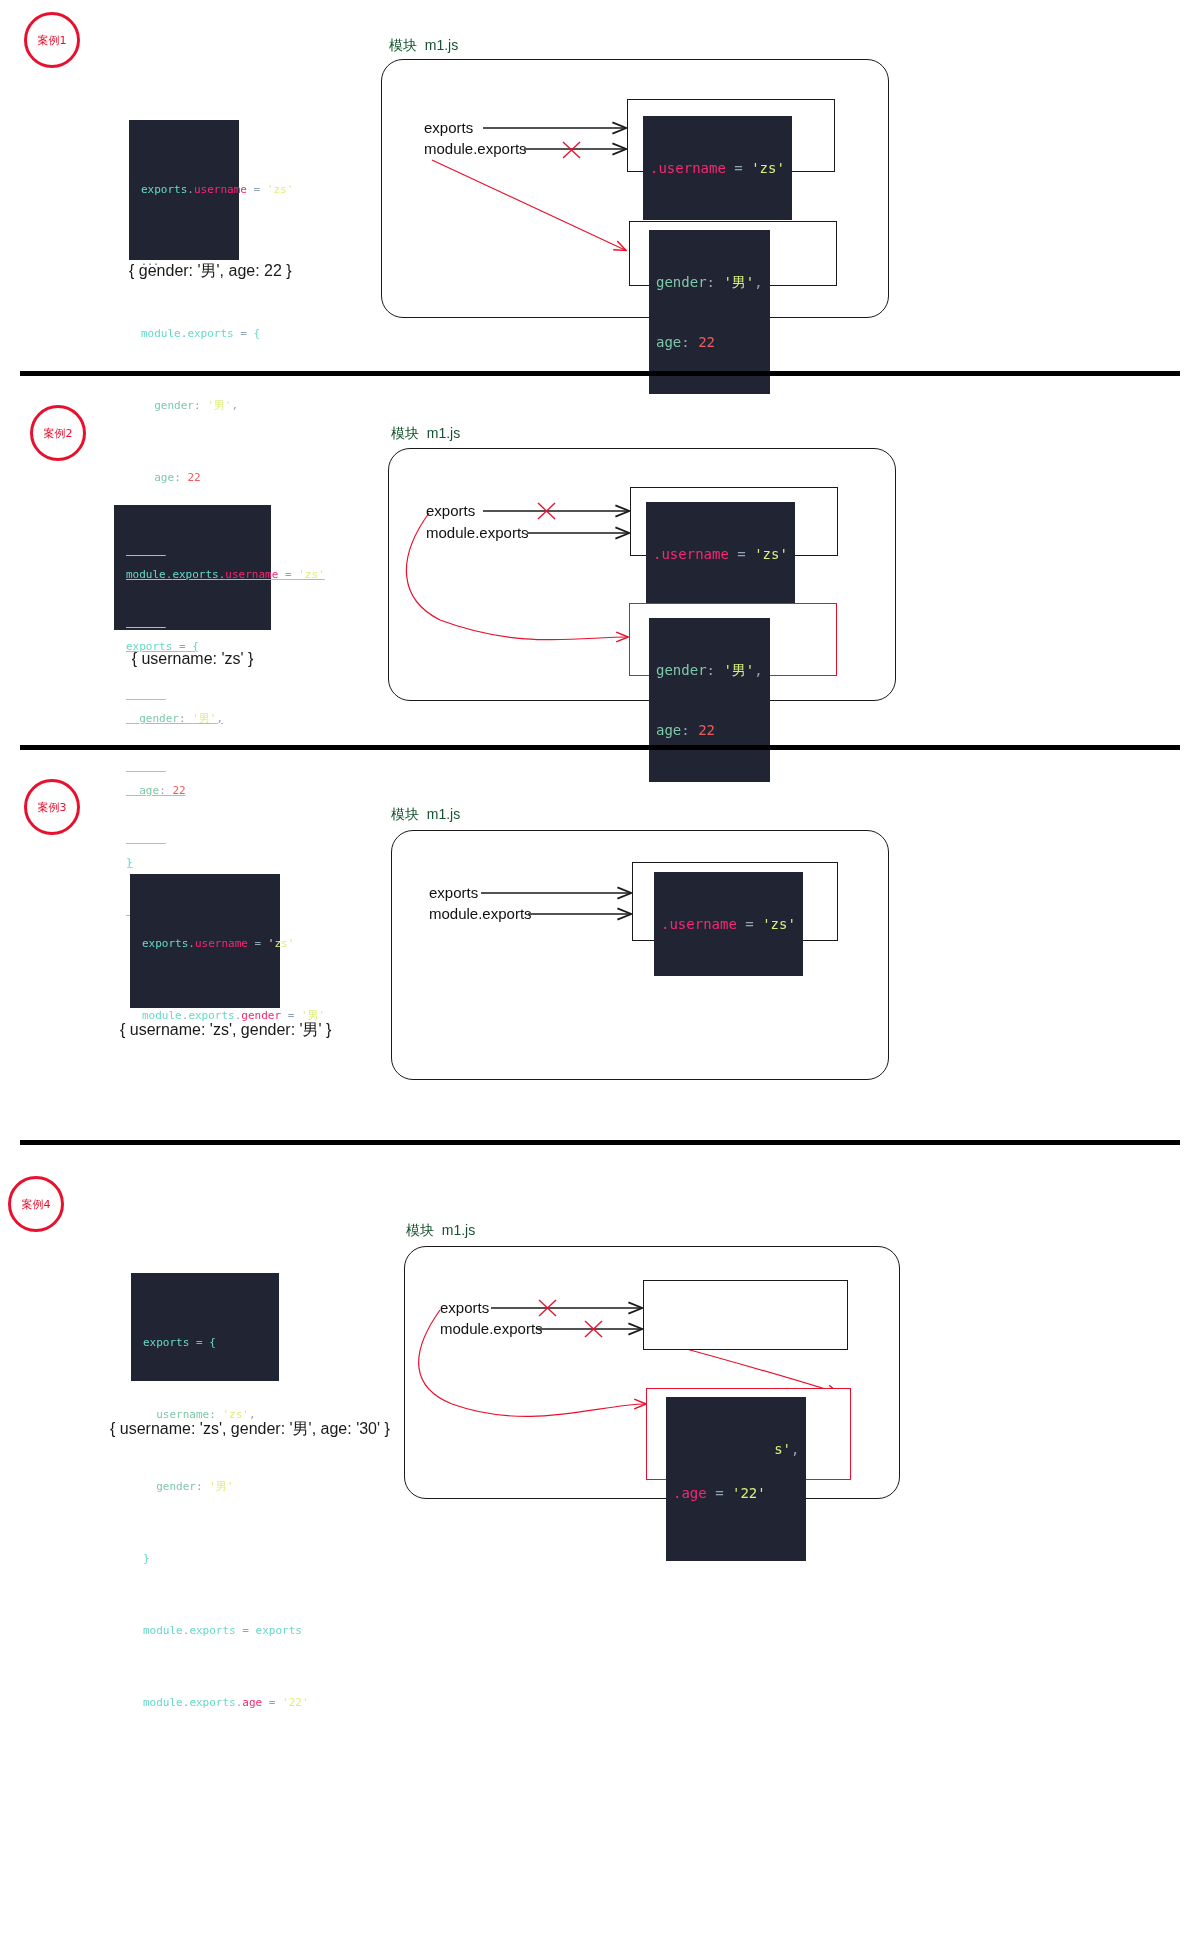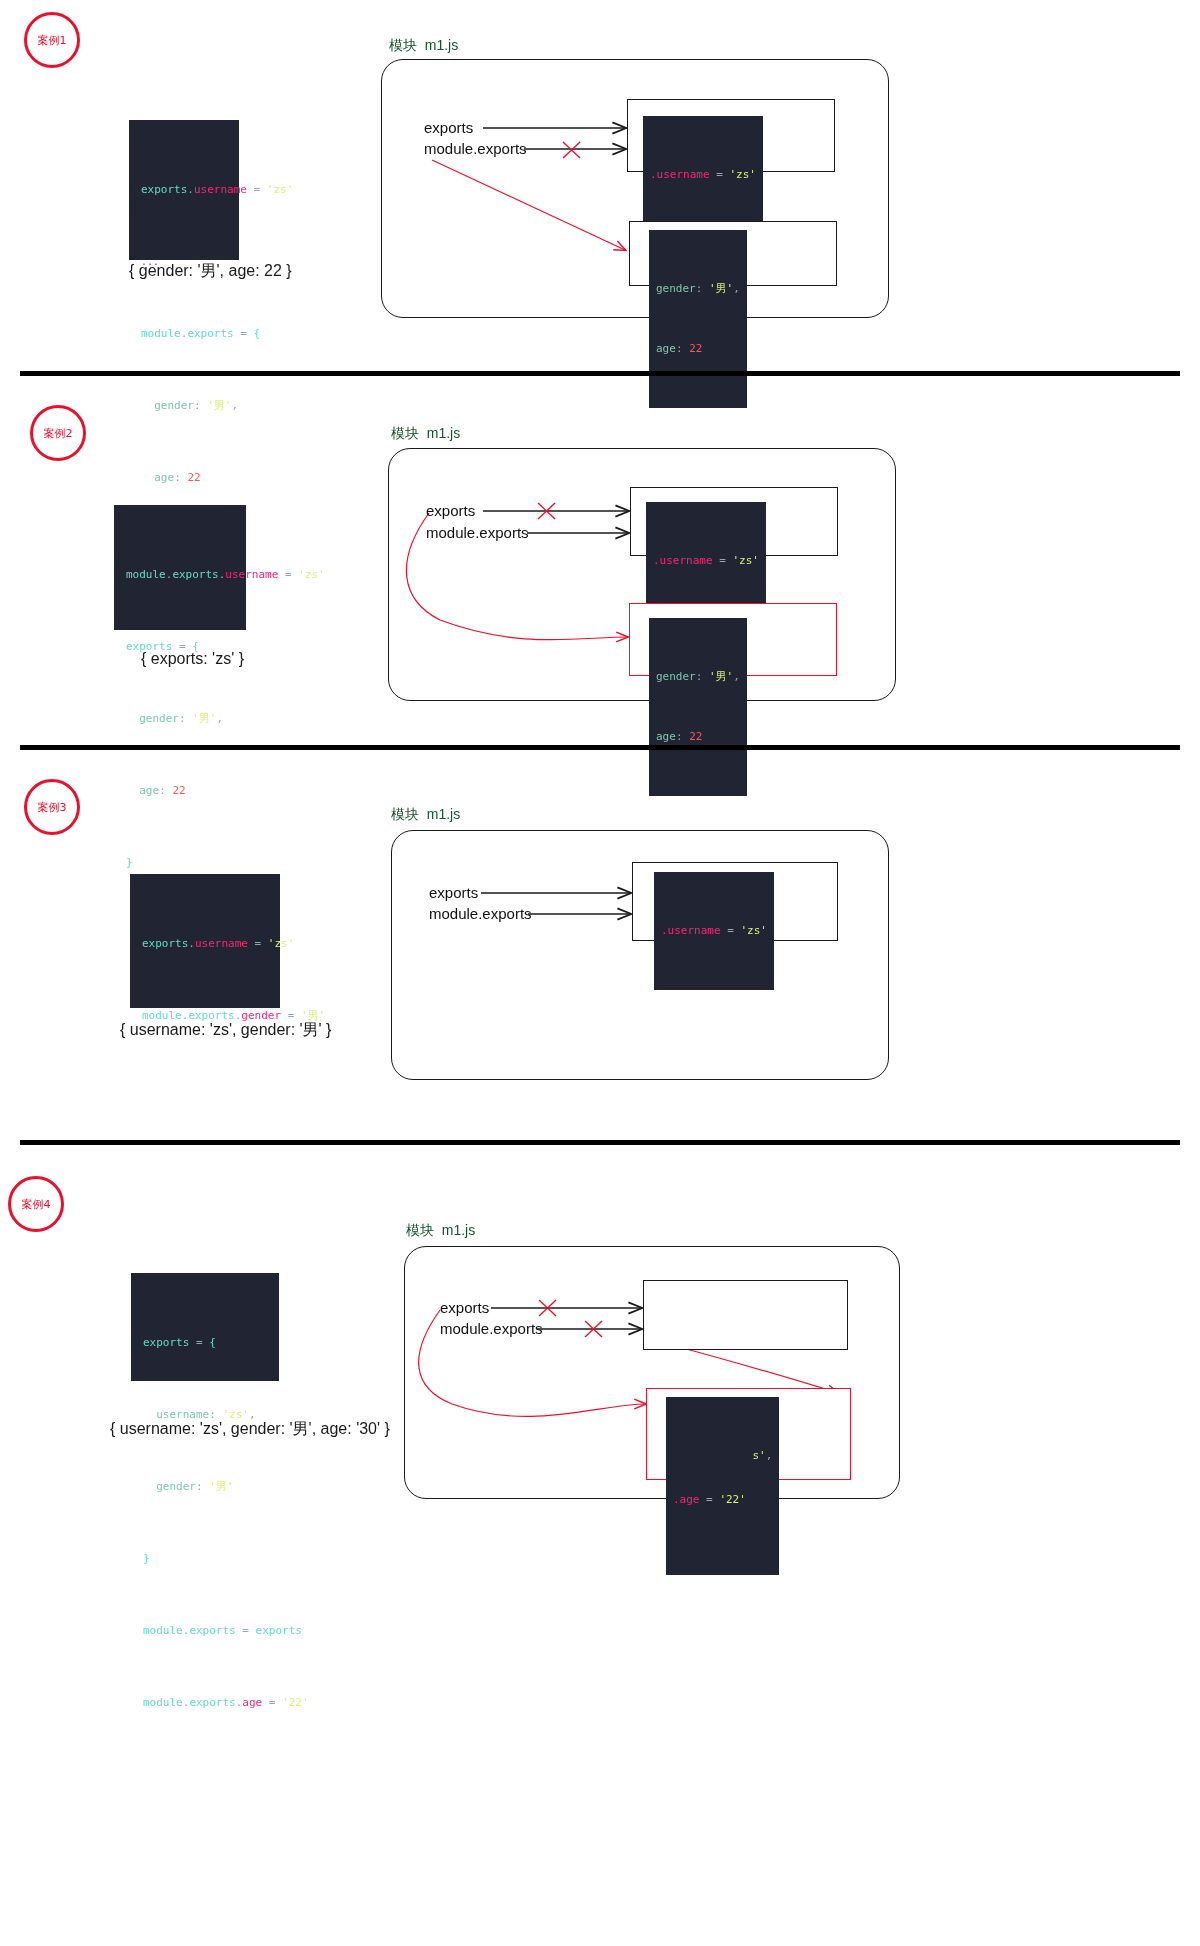--- a/index.html
+++ b/index.html
@@ -92,23 +92,23 @@
     font-family: "Liberation Sans", sans-serif;
     font-size: 15px;
     color: #111;
     white-space: nowrap;
   }
 
   .chip {
     position: absolute;
     background: #212533;
     font-family: "DejaVu Sans Mono", monospace;
-    font-size: 11px;
+    font-size: 14px;
     line-height: 20px;
-    padding: 9px 7px;
+    padding: 2px 7px;
     white-space: pre;
   }
   .chip .ln { display: block; height: 20px; }
 
   svg.overlay {
     position: absolute; left: 0; top: 0;
     width: 1200px; height: 1946px;
     pointer-events: none;
   }
 </style>
@@ -211,28 +211,28 @@
         <span class="ln"><span class="tok-key">age</span><span class="tok-op">: </span><span class="tok-num">22</span></span>
       </div>
     </div>
   </div>
 
   <div class="divider" style="top:371px;"></div>
 
   <div class="section">
     <div class="case-badge" style="left:30px; top:405px;">案例2</div>
 
-    <div class="code" style="left:114px; top:505px; width:132px; height:125px;">
+    <div class="code" style="left:114px; top:505px; width:157px; height:125px;text-decoration:underline;">
       <span class="ln"><span class="tok-obj">module</span><span class="tok-op">.</span><span class="tok-obj">exports</span><span class="tok-op">.</span><span class="tok-prop">username</span><span class="tok-op"> = </span><span class="tok-str">'zs'</span></span>
       <span class="ln"><span class="tok-obj">exports</span><span class="tok-op"> = </span><span class="tok-brace">{</span></span>
       <span class="ln">&nbsp;&nbsp;<span class="tok-key">gender</span><span class="tok-op">: </span><span class="tok-str">'男'</span><span class="tok-op">,</span></span>
       <span class="ln">&nbsp;&nbsp;<span class="tok-key">age</span><span class="tok-op">: </span><span class="tok-num">22</span></span>
       <span class="ln"><span class="tok-brace">}</span></span>
     </div>
-    <div class="code-caption" style="left:114px; top:650px; width:157px;">{ exports: 'zs' }</div>
+    <div class="code-caption" style="left:114px; top:650px; width:157px;">{ username: 'zs' }</div>
 
     <div class="module-title" style="left:391px; top:425px;">
       <span>模块</span>&nbsp;&nbsp;<span>m1.js</span>
     </div>
     <div class="module-box" style="left:388px; top:448px; width:508px; height:253px;"></div>
 
     <div class="label-ref" style="left:426px; top:502px;">exports</div>
     <div class="label-ref" style="left:426px; top:524px;">module.exports</div>
 
     <div class="obj-box" style="left:630px; top:487px; width:208px; height:69px;">

